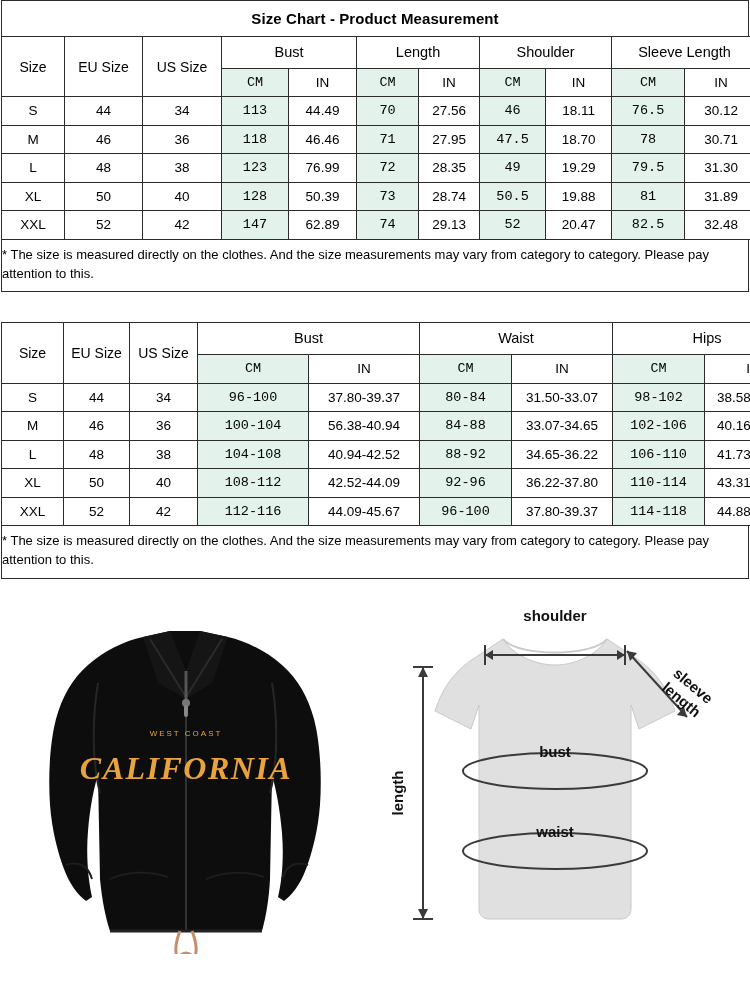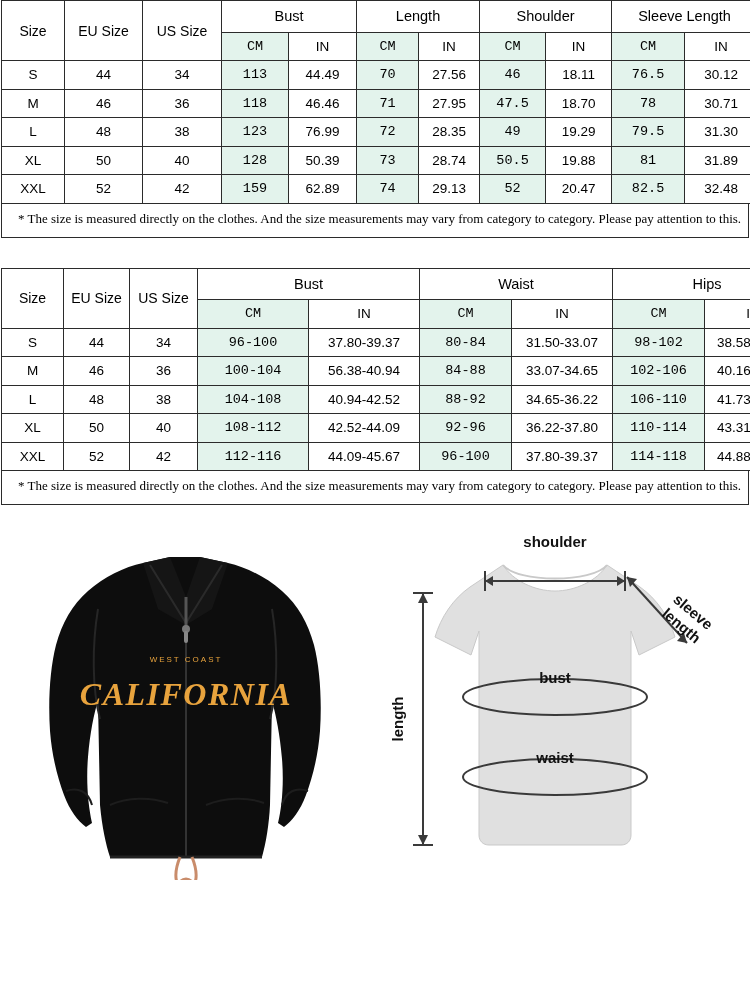--- a/index.html
+++ b/index.html
@@ -62,28 +62,27 @@
     background: #e3f3ec;
     font-family: Liberation Mono, monospace;
   }
   .unit-in {
     background: #ffffff;
     margin-top: 23px;
   }
   .note {
     font-size: 13px;
     line-height: 1.45;
-    padding: 6px 4px 8px 16px;
+    padding: 6px 4px 8px 0;
     border-left: 1px solid #2b2b2b;
     border-right: 1px solid #2b2b2b;
     border-bottom: 1px solid #2b2b2b;
     margin: 0 1px;
     box-sizing: border-box;
     width: 748px;
-    font-family: Liberation Serif, serif;
   }
   .card-outer {
     border-top: 1px solid #2b2b2b;
     border-left: 1px solid #2b2b2b;
     border-right: 1px solid #2b2b2b;
     width: 748px;
     margin: 0 1px;
     box-sizing: border-box;
   }
   .gap {
@@ -114,20 +113,23 @@
   .photo-svg, .diagram-svg {
     display: block;
   }
 </style>
 </head>
 <body>
 
 <div class="page">
 
   <div class="chart-card">
+    <div class="card-outer">
+      <div class="chart-title">Size Chart - Product Measurement</div>
+    </div>
     <table class="size-table">
       <colgroup>
         <col style="width:63px">
           <col style="width:78px">
           <col style="width:79px">
         <col style="width:67px">
           <col style="width:68px">
         <col style="width:62px">
           <col style="width:61px">
         <col style="width:66px">
@@ -206,21 +208,21 @@
           <td>28.74</td>
           <td class="unit-cm">50.5</td>
           <td>19.88</td>
           <td class="unit-cm">81</td>
           <td>31.89</td>
         </tr>
         <tr>
           <td>XXL</td>
           <td>52</td>
           <td>42</td>
-          <td class="unit-cm">159</td>
+          <td class="unit-cm">147</td>
           <td>62.89</td>
           <td class="unit-cm">74</td>
           <td>29.13</td>
           <td class="unit-cm">52</td>
           <td>20.47</td>
           <td class="unit-cm">82.5</td>
           <td>32.48</td>
         </tr>
       </tbody>
     </table>

